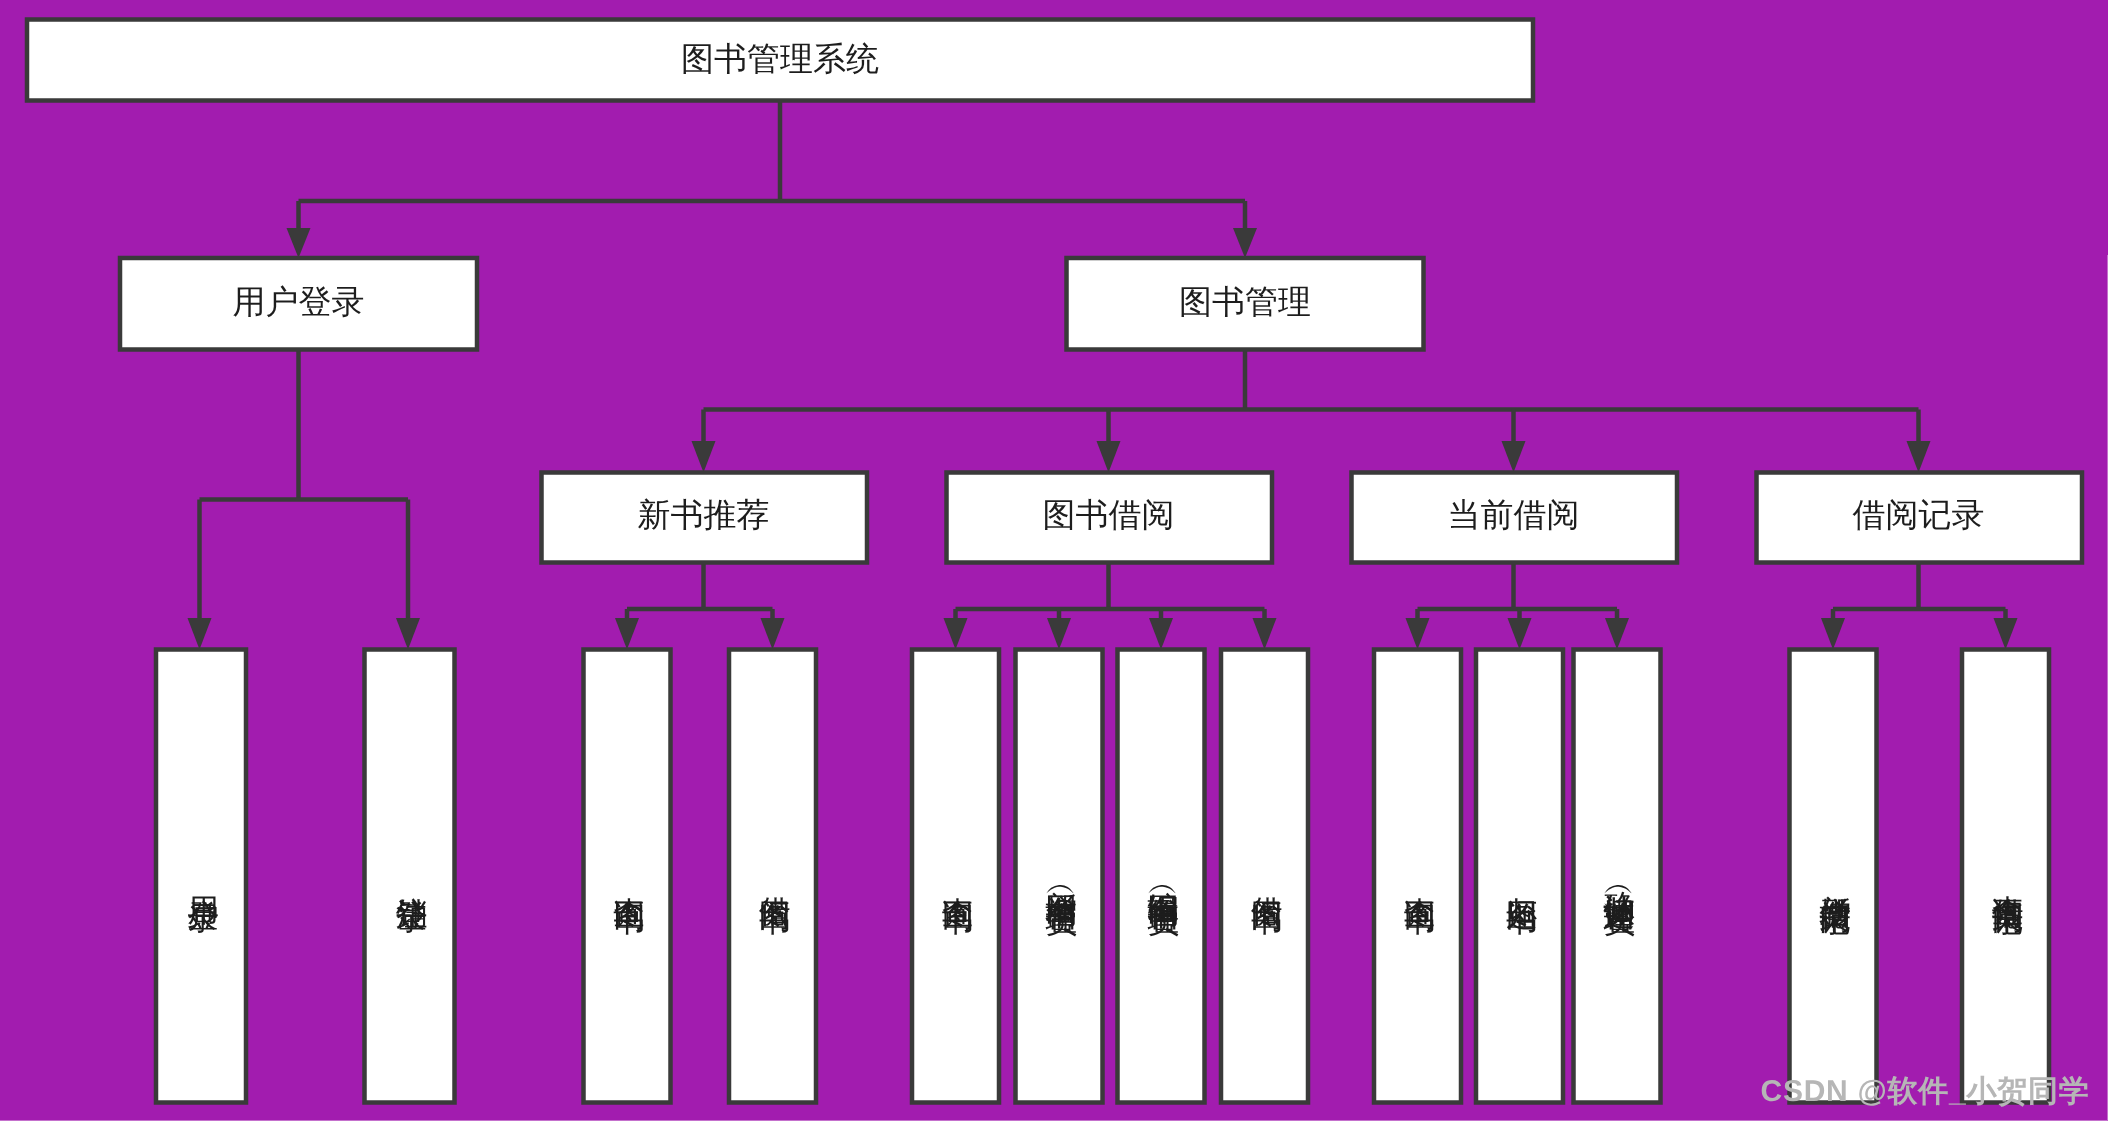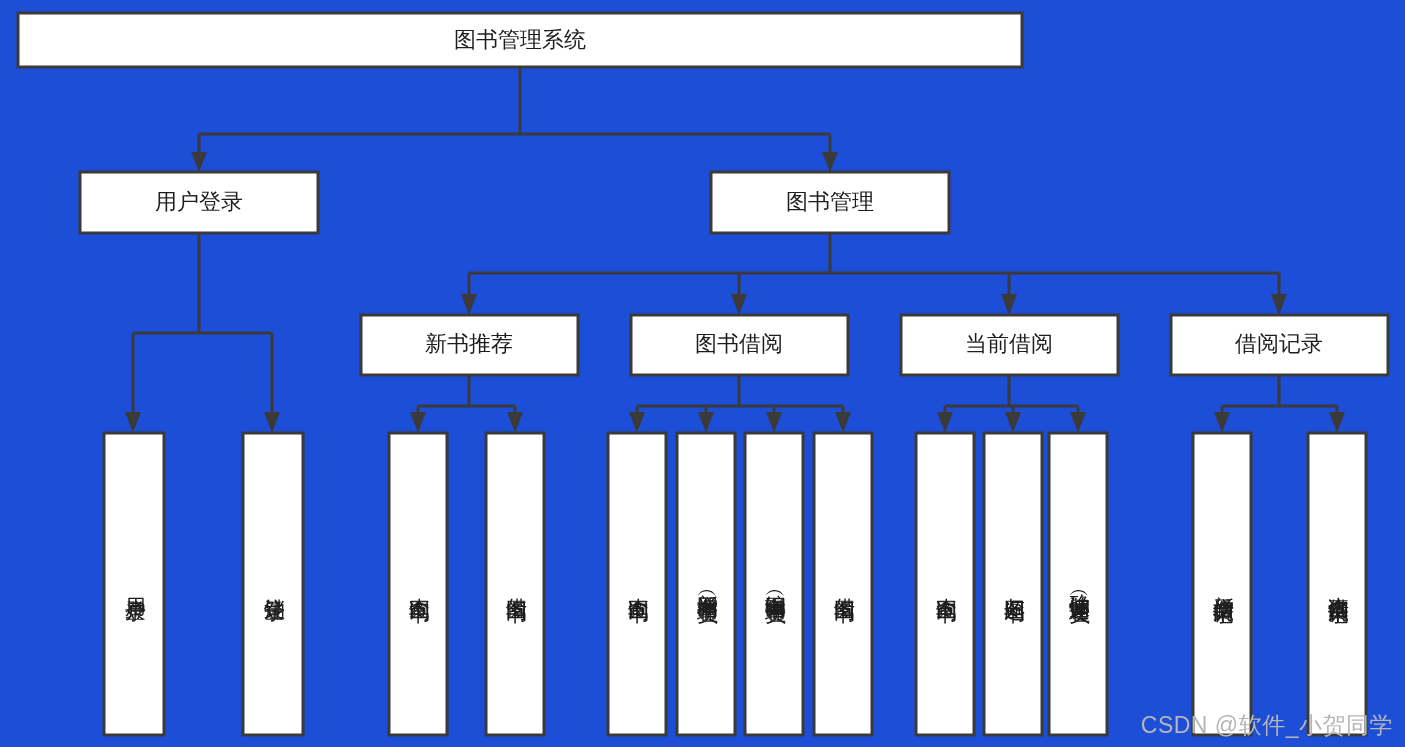--- a/index.html
+++ b/index.html
@@ -10,21 +10,21 @@
   body {
     width: 1405px;
     height: 747px;
     font-family: "Liberation Sans", sans-serif;
     overflow: hidden;
   }
   #diagram-root {
     position: relative;
     width: 1405px;
     height: 747px;
-    background: #1d4ed8;
+    background: #a21caf;
   }
   svg.diagram {
     position: absolute;
     top: 0; left: 0;
     width: 1405px;
     height: 747px;
   }
   .node-box {
     fill: #ffffff;
     stroke: #3a3a3a;
@@ -51,24 +51,25 @@
     font-size: 21px;
     writing-mode: vertical-rl;
     text-orientation: upright;
     letter-spacing: 1.5px;
   }
   .watermark {
     position: absolute;
     right: 12px;
     bottom: 6px;
     font-family: "Liberation Sans", sans-serif;
-    font-size: 23px;
+    font-size: 20px;
     color: #b6b6b6;
     white-space: nowrap;
     letter-spacing: 0.5px;
+    font-weight: bold;
   }
 </style>
 </head>
 <body>
 
 <div id="diagram-root">
 
   <svg class="diagram" viewBox="0 0 1405 747" xmlns="http://www.w3.org/2000/svg">
 
     <g>

